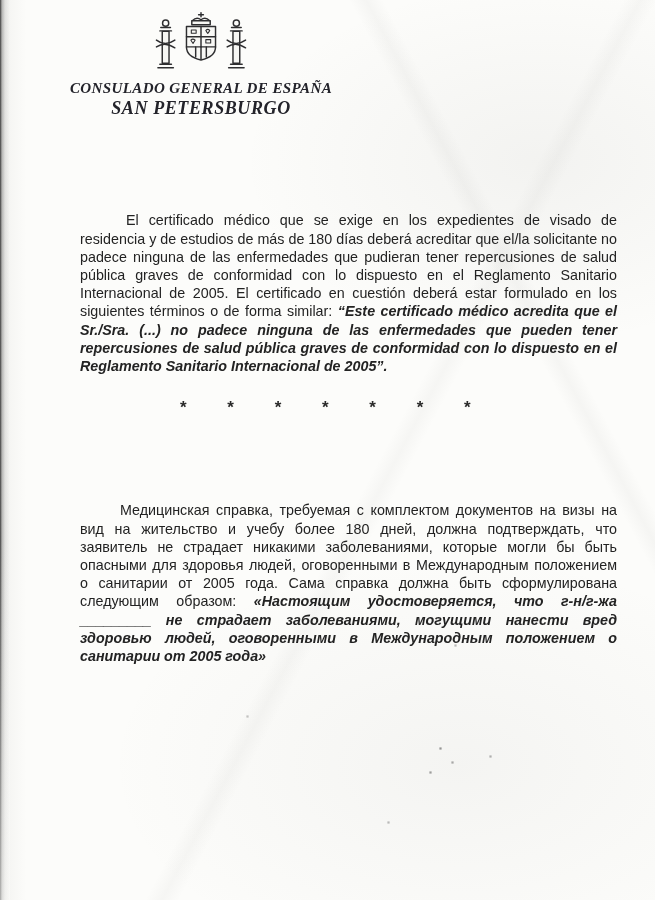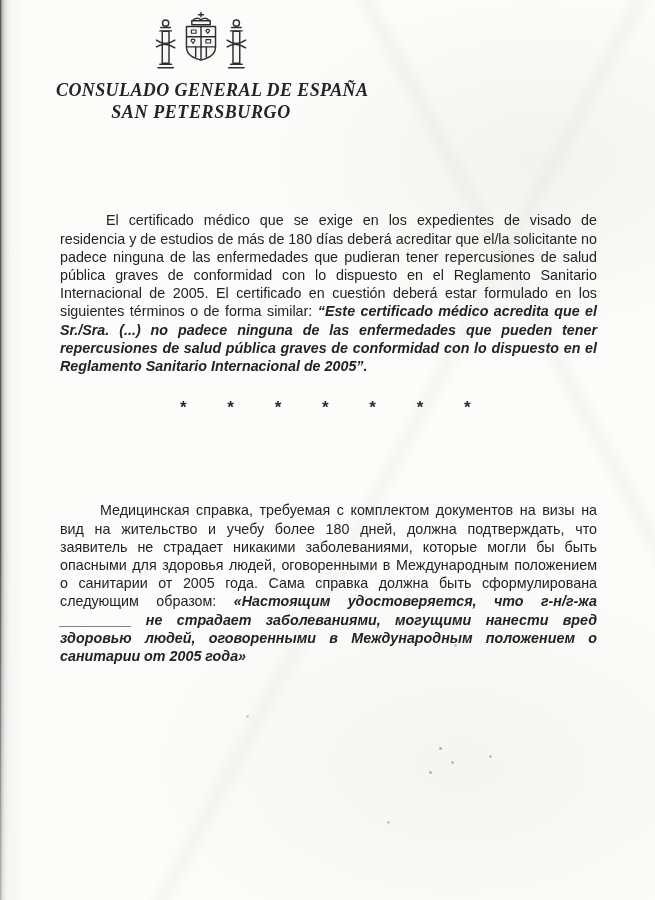--- a/index.html
+++ b/index.html
@@ -68,33 +68,33 @@
   }
   .emblem svg { width: 100%; height: 100%; }
   .letterhead-text {
     margin-top: 2px;
     font-family: "Liberation Serif", serif;
     font-style: italic;
     font-weight: bold;
     color: #23232a;
   }
   .letterhead-line1 {
-    font-size: 18px;
+    font-size: 15px;
     letter-spacing: 0.4px;
     white-space: nowrap;
     text-align: center;
   }
   .letterhead-line2 {
     font-size: 18px;
     letter-spacing: 0.6px;
     margin-top: 1px;
   }
   .para {
     position: absolute;
-    left: 60px;
+    left: 80px;
     width: 537px;
     font-size: 14.3px;
     line-height: 18.2px;
     text-align: justify;
     color: #232323;
   }
   .para-es { top: 197px; text-indent: 46px; }
   .para-ru { top: 487px; text-indent: 40px; }
   .quote {
     font-weight: bold;

